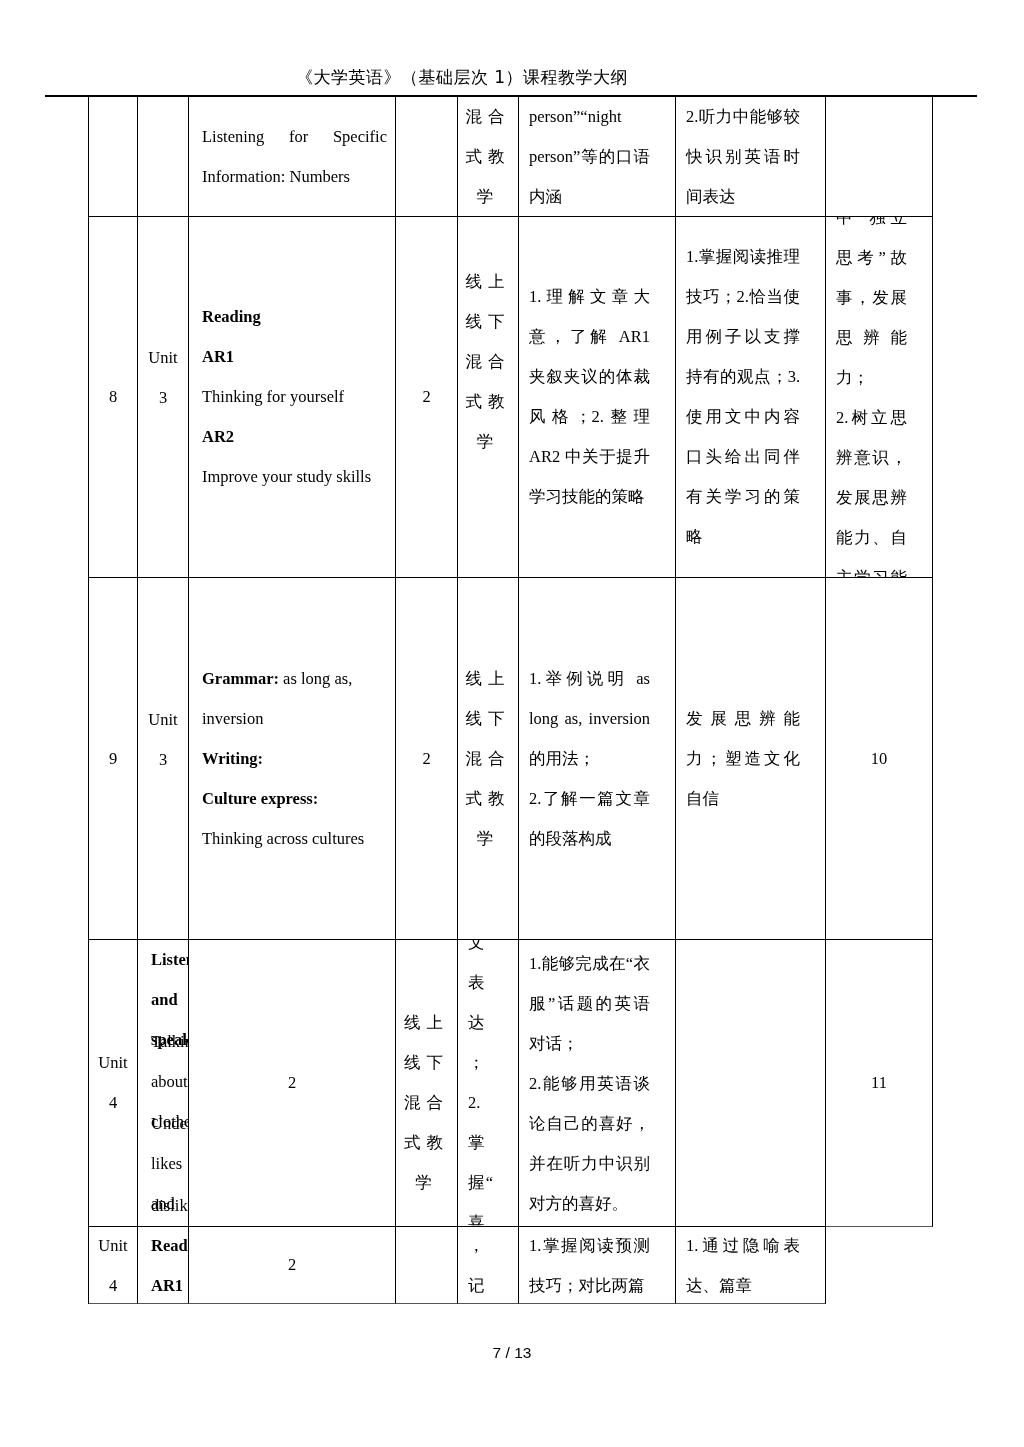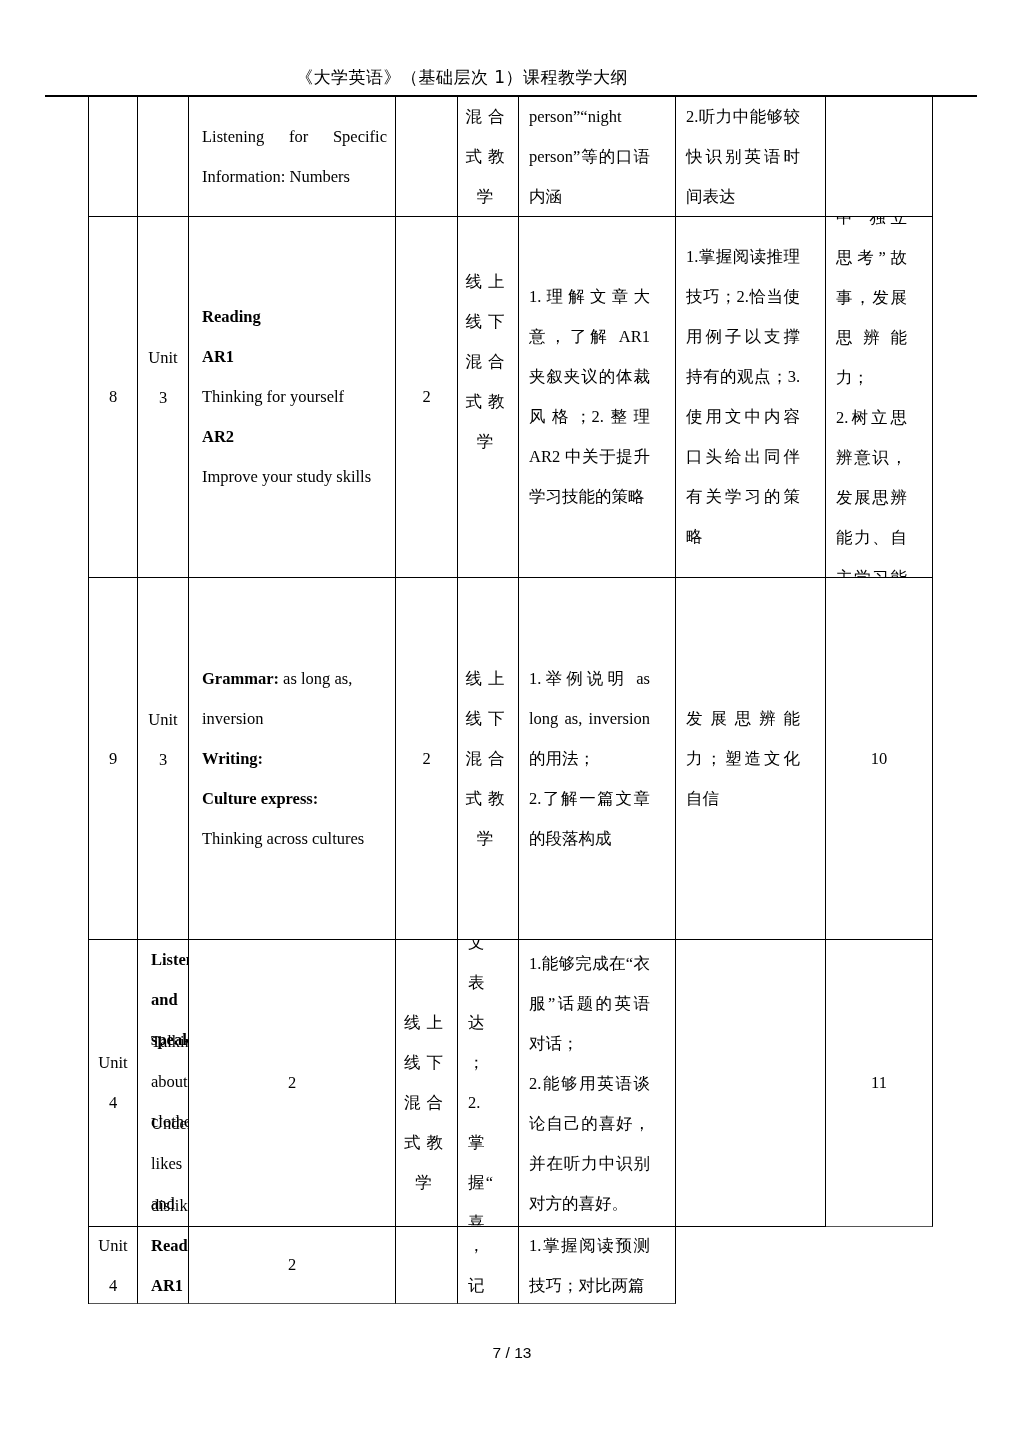--- a/index.html
+++ b/index.html
@@ -156,16 +156,17 @@
     <div class="ln bold">AR1</div>
   </div>
   <div class="cell cc cut">
       <div class="ln">2</div>
     </div>
   <div class="cell vt cc cut">
     <div class="method-txt"></div>
   </div>
   <div class="cell vt obj-cell cut"><div>1.理解文章大意，记住本单元生词、</div></div>
   <div class="cell vt obj-cell cut"><div>1.掌握阅读预测技巧；对比两篇</div></div>
+  <div class="cell vt obj-cell cut"><div>1.通过隐喻表达、篇章</div></div>
 
 </div>
 
 <div class="page-footer">7 / 13</div>
 
 </body></html>

